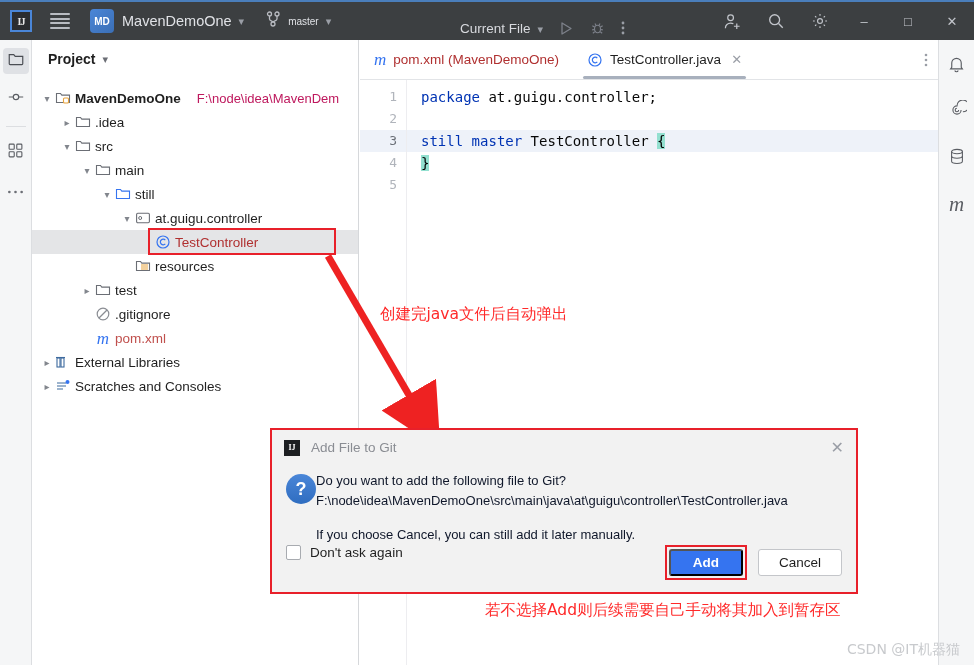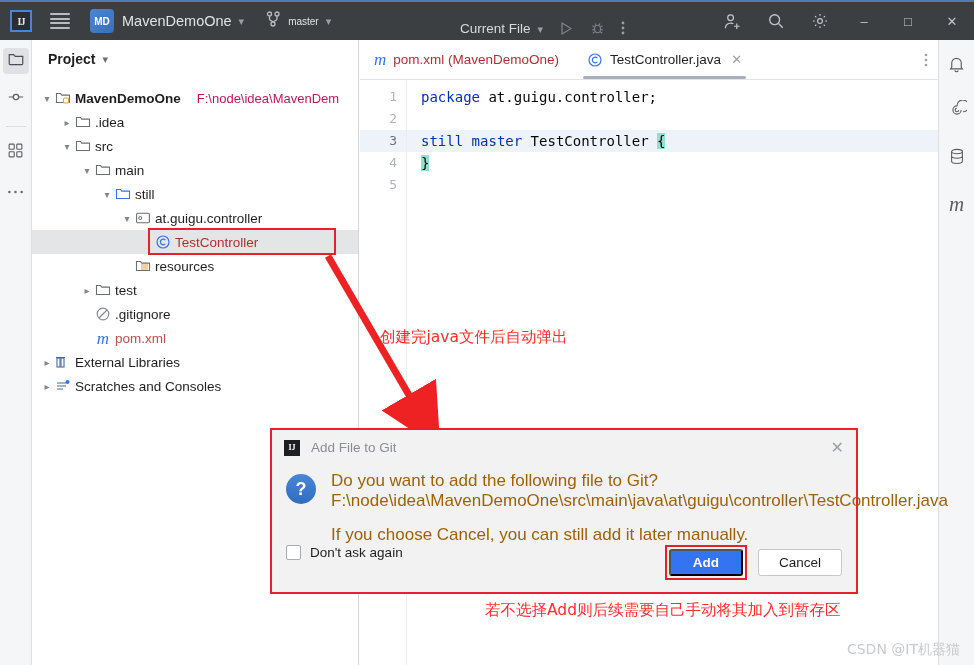--- a/index.html
+++ b/index.html
@@ -134,21 +134,21 @@
   .dlg-ij { width: 16px; height: 16px; background: #1d1f22; border: 1px solid #1d1f22;
     color: #fff; font-size: 8px; display: flex; align-items: center;
     justify-content: center; font-family: "Liberation Serif", serif; font-weight: bold; }
   .dlg-titletext { margin-left: 11px; font-size: 13.5px; color: #8a8d93; }
   .dlg-close { position: absolute; right: 12px; color: #9a9ea6; font-size: 16px; }
   .dlg-body { flex: 1; display: flex; padding: 6px 14px 0 14px; }
   .dlg-qmark { width: 30px; height: 30px; border-radius: 50%;
     background: linear-gradient(180deg,#4a86d8,#2f6dc0); color: #fff;
     display: flex; align-items: center; justify-content: center;
     font-size: 18px; font-weight: bold; flex: none; margin-top: 3px; }
-  .dlg-msg { margin-left: 15px; font-size: 17px; color: #a16207; line-height: 20px; }
+  .dlg-msg { font-size: 13px; color: #0f172a; line-height: 20px; }
   .dlg-msg .spacer { height: 14px; }
   .dlg-foot { height: 48px; display: flex; align-items: flex-start; padding: 0 14px;
     position: relative; }
   .cbwrap { display: flex; align-items: center; font-size: 13.5px; color: #1f1f1f; }
   .cbbox { width: 15px; height: 15px; border: 1px solid #a8abb0; background: #fff;
     border-radius: 2px; margin-right: 9px; }
   .dlg-btns { position: absolute; right: 14px; display: flex; align-items: center; }
   .btn-add-ring { border: 2.5px solid #e8202a; padding: 2px; }
   .btn { font-size: 13.5px; border-radius: 3px; height: 27px; padding: 0 22px;
     display: flex; align-items: center; justify-content: center; }
@@ -488,21 +488,21 @@
 
   <svg class="arrowsvg" style="left:300px; top:248px; width:160px; height:190px;" viewBox="0 0 160 190">
     <defs>
       <marker id="ah" markerWidth="9" markerHeight="9" refX="3.2" refY="4.5" orient="auto">
         <path d="M0,0 L9,4.5 L0,9 z" fill="#ee2222"></path>
       </marker>
     </defs>
     <line x1="28" y1="8" x2="120" y2="166" stroke="#ee2222" stroke-width="7" marker-end="url(#ah)"></line>
   </svg>
 
-  <div class="ann-text" style="left:380px; top:327px;">创建完java文件后自动弹出</div>
+  <div class="ann-text" style="left:380px; top:304px;">创建完java文件后自动弹出</div>
 
   <div class="ann-text" style="left:485px; top:600px;">若不选择Add则后续需要自己手动将其加入到暂存区</div>
 
   <div class="dlgwrap">
     <div class="dlg">
       <div class="dlg-title">
         <span class="dlg-ij">IJ</span>
         <span class="dlg-titletext">Add File to Git</span>
         <span class="dlg-close">✕</span>
       </div>

